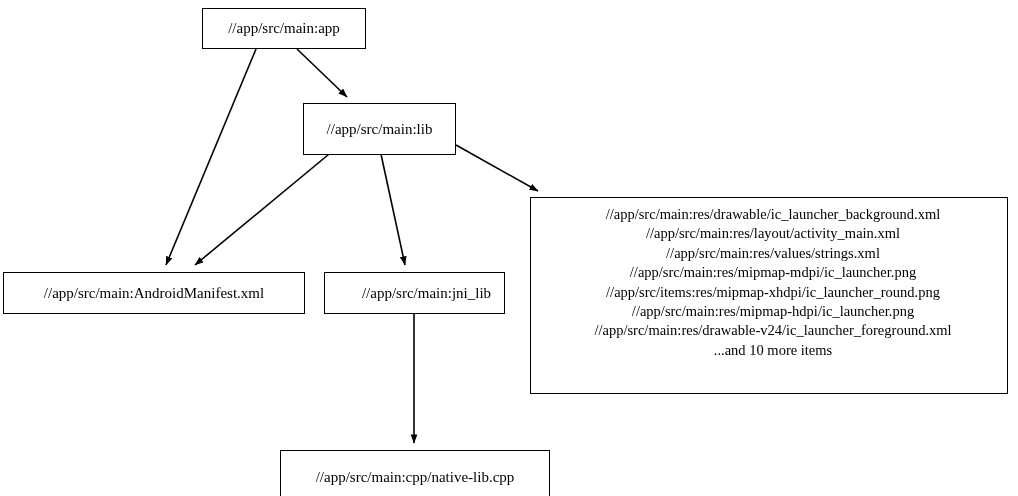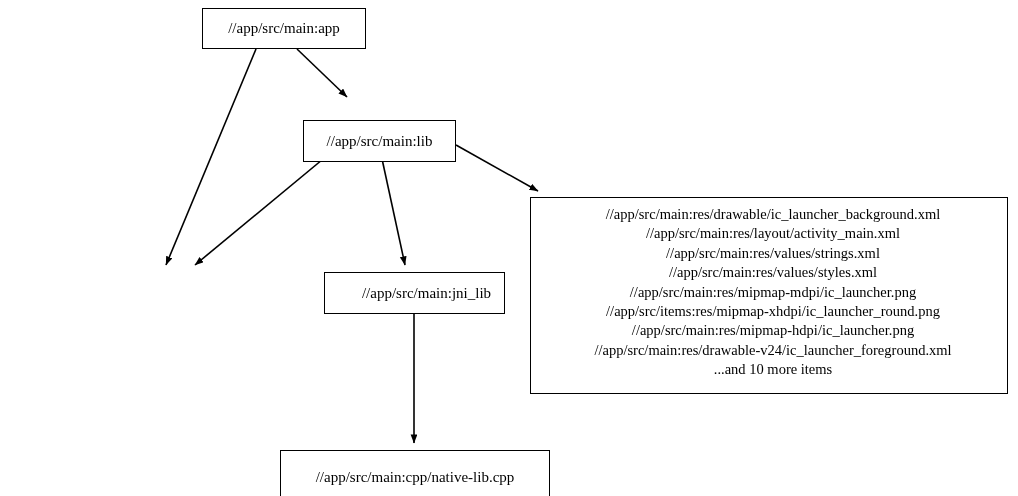--- a/index.html
+++ b/index.html
@@ -70,30 +70,30 @@
 
     <line x1="379" y1="145" x2="405" y2="265" stroke="#000000" stroke-width="1.6" marker-end="url(#arrow)"></line>
 
     <line x1="456" y1="145" x2="538" y2="191" stroke="#000000" stroke-width="1.6" marker-end="url(#arrow)"></line>
 
     <line x1="414" y1="314" x2="414" y2="443" stroke="#000000" stroke-width="1.6" marker-end="url(#arrow)"></line>
   </svg>
 
   <div class="node" id="node-app" style="left:202px; top:8px; width:164px; height:41px;">//app/src/main:app</div>
 
-  <div class="node" id="node-lib" style="left:303px; top:120px; width:153px; height:42px;">//app/src/main:lib</div>
+  <div class="node" id="node-lib" style="left:303px; top:103px; width:153px; height:52px;">//app/src/main:lib</div>
 
+  <div class="node" id="node-manifest" style="left:3px; top:272px; width:302px; height:42px;">//app/src/main:AndroidManifest.xml</div>
 
   <div class="node" id="node-jni-lib" style="left:324px; top:272px; width:181px; height:42px;padding-left:24px;">//app/src/main:jni_lib</div>
 
   <div class="node node-multiline" id="node-resources" style="left:530px; top:197px; width:478px; height:197px;">
       <span class="res-line">//app/src/main:res/drawable/ic_launcher_background.xml</span>
       <span class="res-line">//app/src/main:res/layout/activity_main.xml</span>
       <span class="res-line">//app/src/main:res/values/strings.xml</span>
-      <span class="res-line">//app/src/main:res/values/styles.xml</span>
       <span class="res-line">//app/src/main:res/mipmap-mdpi/ic_launcher.png</span>
       <span class="res-line">//app/src/items:res/mipmap-xhdpi/ic_launcher_round.png</span>
       <span class="res-line">//app/src/main:res/mipmap-hdpi/ic_launcher.png</span>
       <span class="res-line">//app/src/main:res/drawable-v24/ic_launcher_foreground.xml</span>
       <span class="res-line">...and 10 more items</span>
     </div>
 
   <div class="node" id="node-native-lib" style="left:280px; top:450px; width:270px; height:54px;">//app/src/main:cpp/native-lib.cpp</div>
 
 </div>

